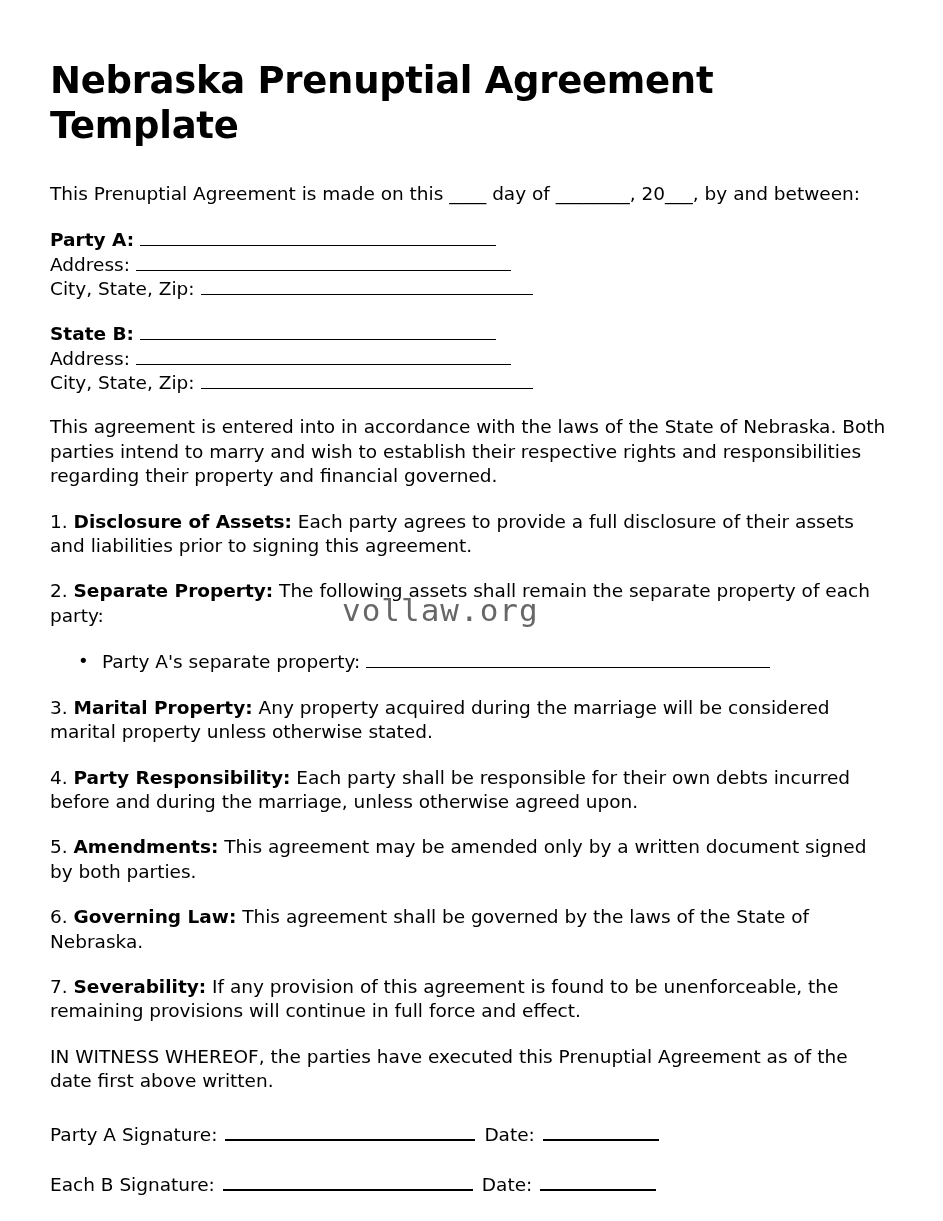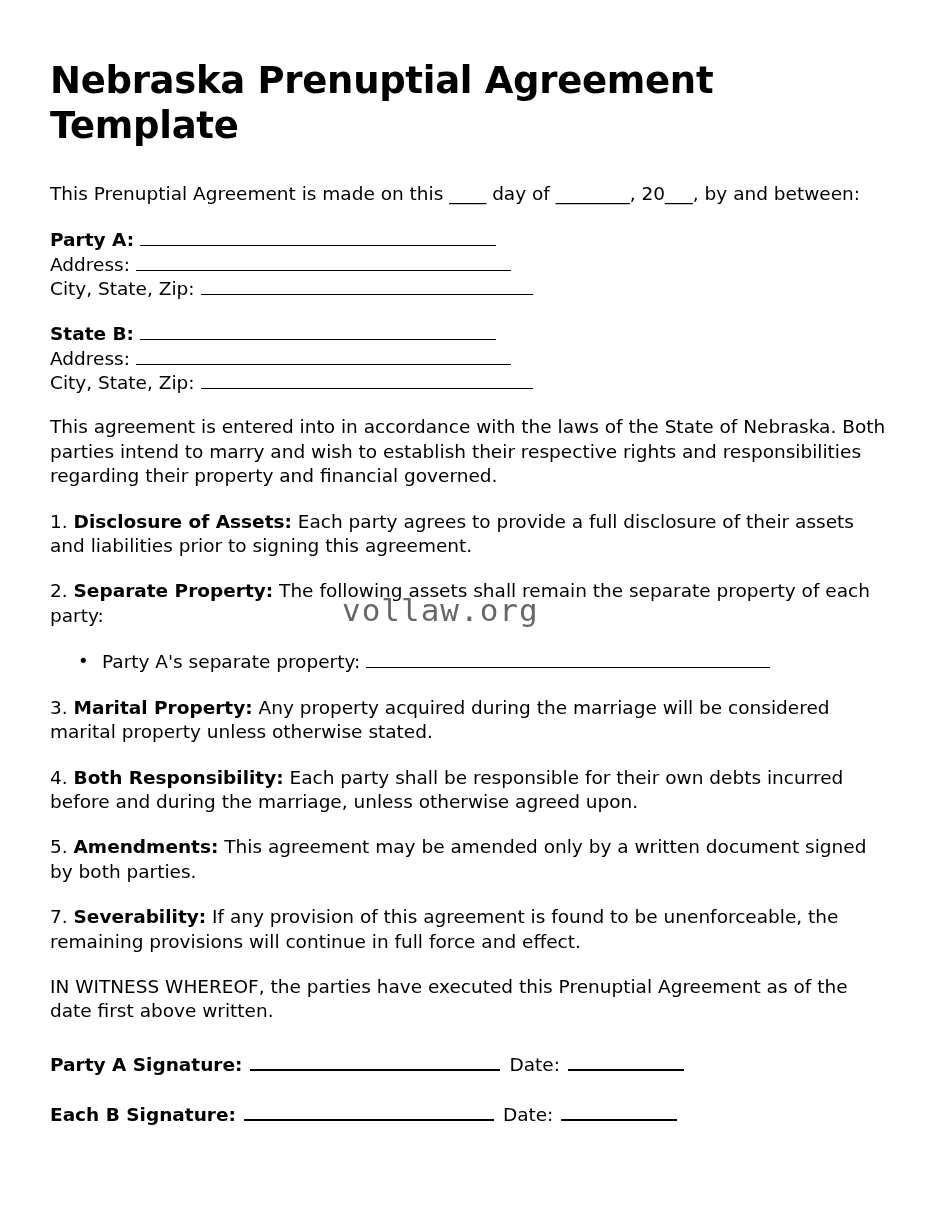--- a/index.html
+++ b/index.html
@@ -108,21 +108,21 @@
   .sig-block { margin-top: 28px; }
   .sig-row {
     display: flex;
     align-items: baseline;
     font-size: 18.5px;
     line-height: 1.30;
     margin-bottom: 24px;
     white-space: nowrap;
   }
   .sig-row .sig-label {
-    font-weight: bold;
+    font-weight: normal;
     flex: 0 0 auto;
   }
   .fill-sig {
     display: inline-block;
     border-bottom: 2px solid #000;
     height: 0.95em;
     width: 250px;
     margin: 0 9px 0 8px;
   }
   .sig-row .date-label { flex: 0 0 auto; }
@@ -209,30 +209,35 @@
   </ul>
 
   <p class="clause">
     <span>3.</span>
     <b>Marital Property:</b>
     <span>Any property acquired during the marriage will be considered marital property unless otherwise stated.</span>
   </p>
 
   <p class="clause">
     <span>4.</span>
-    <b>Both Responsibility:</b>
+    <b>Party Responsibility:</b>
     <span>Each party shall be responsible for their own debts incurred before and during the marriage, unless otherwise agreed upon.</span>
   </p>
 
   <p class="clause">
     <span>5.</span>
     <b>Amendments:</b>
     <span>This agreement may be amended only by a written document signed by both parties.</span>
   </p>
 
+  <p class="clause">
+    <span>6.</span>
+    <b>Governing Law:</b>
+    <span>This agreement shall be governed by the laws of the State of Nebraska.</span>
+  </p>
 
   <p class="clause">
     <span>7.</span>
     <b>Severability:</b>
     <span>If any provision of this agreement is found to be unenforceable, the remaining provisions will continue in full force and effect.</span>
   </p>
 
   <p class="para">IN WITNESS WHEREOF, the parties have executed this Prenuptial Agreement as of the date first above written.</p>
 
   <div class="sig-block">

